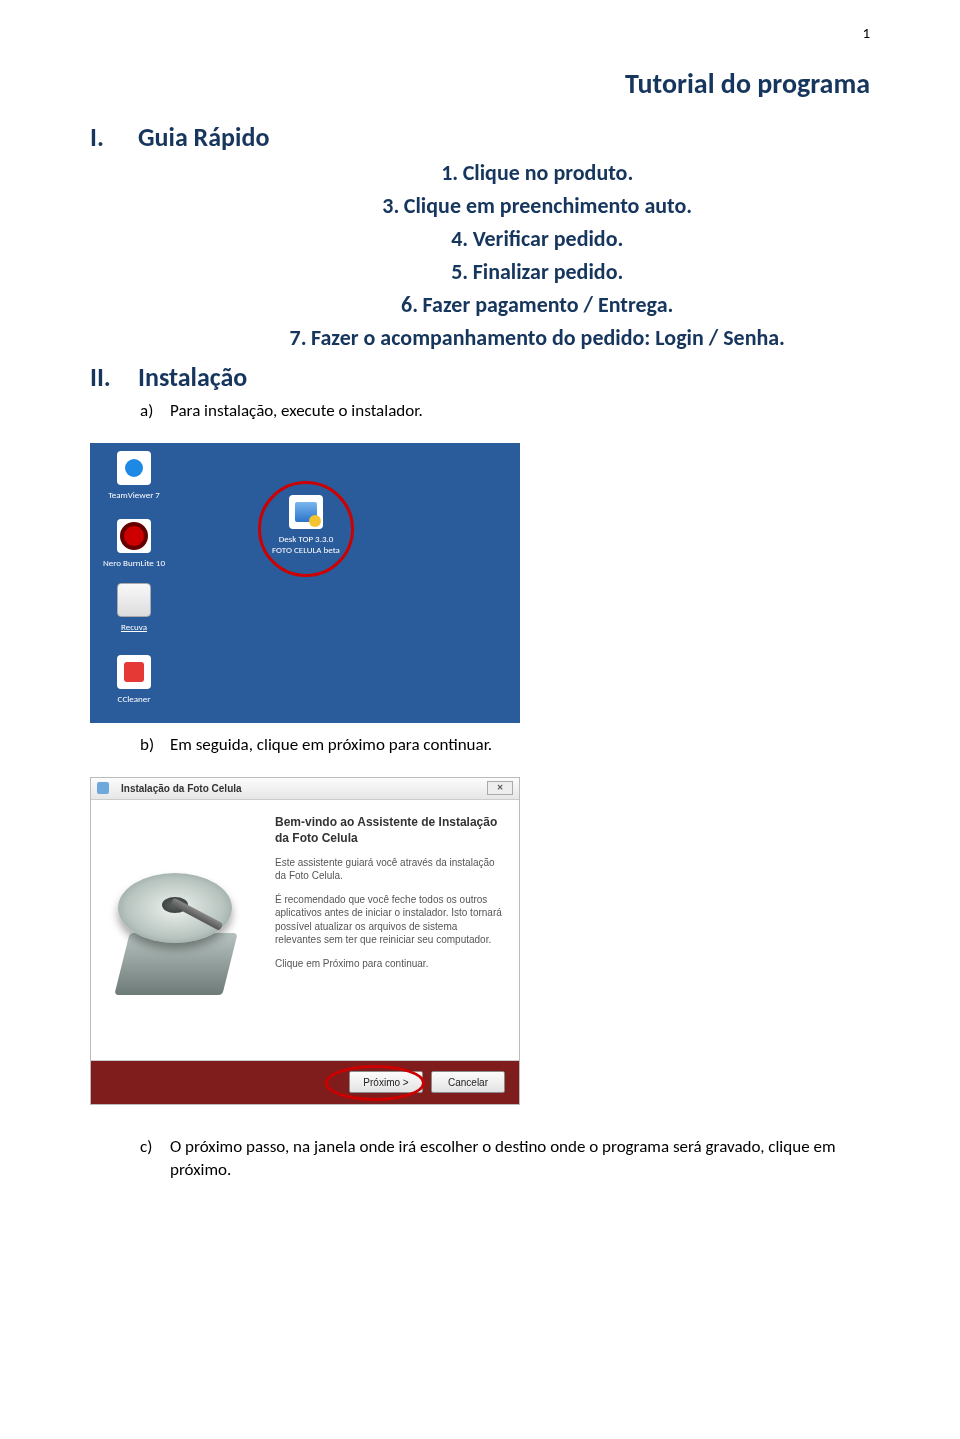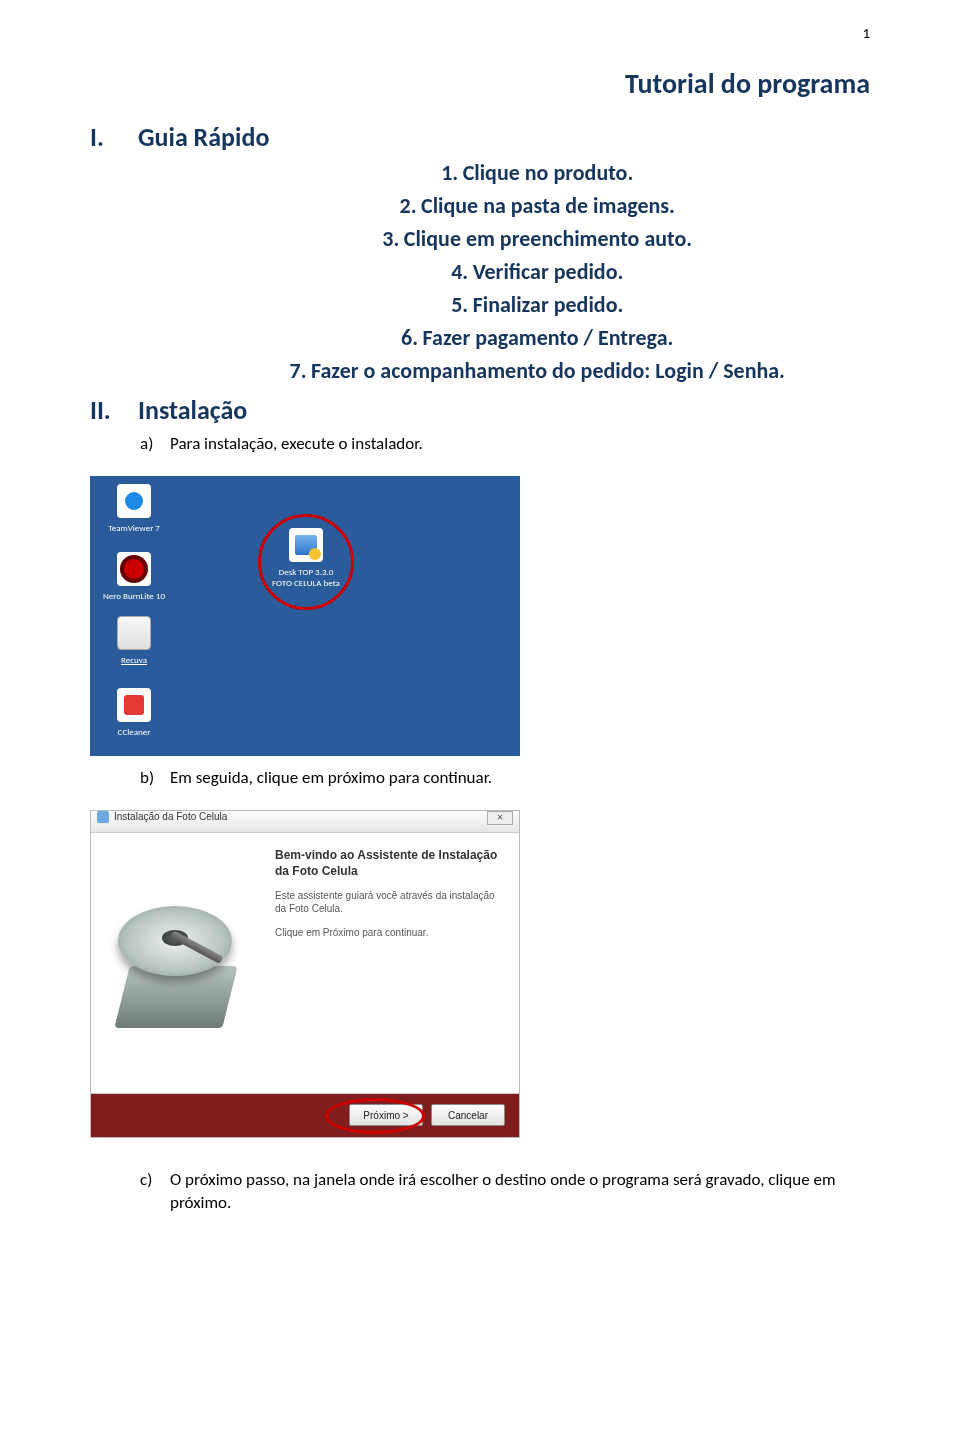--- a/index.html
+++ b/index.html
@@ -117,25 +117,26 @@
     background: #ececec;
     border: 1px solid #bbb;
     margin: 4px 0 30px 0;
     font-family: Tahoma, Arial, sans-serif;
   }
   .titlebar {
     height: 22px;
     background: linear-gradient(#fcfcfc, #e6e6e6);
     border-bottom: 1px solid #ccc;
     display: flex;
-    align-items: flex-start;
+    align-items: center;
     padding: 0 6px;
     font-size: 10px;
     color: #333;
-    gap: 5px;
+    gap: 12px;
+    font-weight: bold;
   }
   .titlebar .ico {
     width: 12px; height: 12px; background: #6fa8dc; border-radius: 2px;
   }
   .titlebar .spacer { flex: 1; }
   .titlebar .wbtn {
     width: 26px; height: 14px;
     background: #eee; border: 1px solid #aaa;
     font-size: 8px; text-align: center; line-height: 12px; color:#555;
   }
@@ -232,21 +233,20 @@
 <div class="page-number">1</div>
 
 <h1 class="title">Tutorial do programa</h1>
 
 <div class="section-row">
   <span class="roman">I.</span>
   <span class="section-label">Guia Rápido</span>
 </div>
 <ol class="num-list">
   <li><span class="n">1.</span><span>Clique no produto.</span></li>
-  <li><span class="n">2.</span><span>Clique na pasta de imagens.</span></li>
   <li><span class="n">3.</span><span>Clique em preenchimento auto.</span></li>
   <li><span class="n">4.</span><span>Verificar pedido.</span></li>
   <li><span class="n">5.</span><span>Finalizar pedido.</span></li>
   <li><span class="n">6.</span><span>Fazer pagamento / Entrega.</span></li>
   <li><span class="n">7.</span><span>Fazer o acompanhamento do pedido: Login / Senha.</span></li>
 </ol>
 
 <div class="section-row">
   <span class="roman">II.</span>
   <span class="section-label">Instalação</span>
@@ -303,20 +303,21 @@
       <div class="hdd">
         <div class="base"></div>
         <div class="platter"></div>
         <div class="hub"></div>
         <div class="arm"></div>
       </div>
     </div>
     <div class="inst-right">
       <div class="h">Bem-vindo ao Assistente de Instalação da Foto Celula</div>
       <p>Este assistente guiará você através da instalação da Foto Celula.</p>
+      <p>É recomendado que você feche todos os outros aplicativos antes de iniciar o instalador. Isto tornará possível atualizar os arquivos de sistema relevantes sem ter que reiniciar seu computador.</p>
       <p>Clique em Próximo para continuar.</p>
     </div>
   </div>
   <div class="inst-footer">
     <span class="btn">Próximo &gt;</span>
     <span class="btn">Cancelar</span>
     <div class="red-oval"></div>
   </div>
 </div>
 

